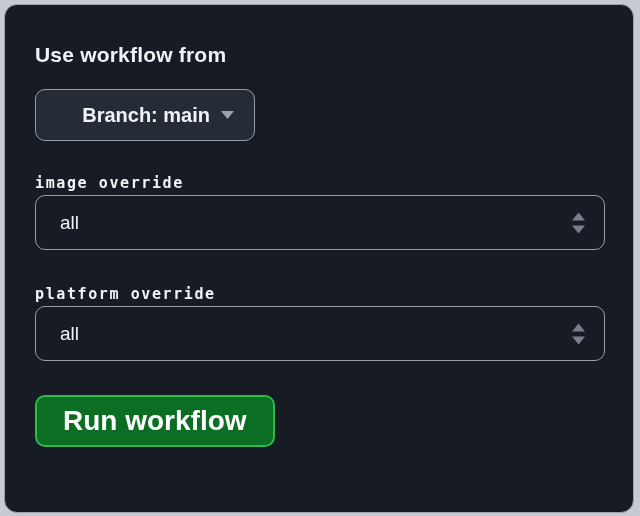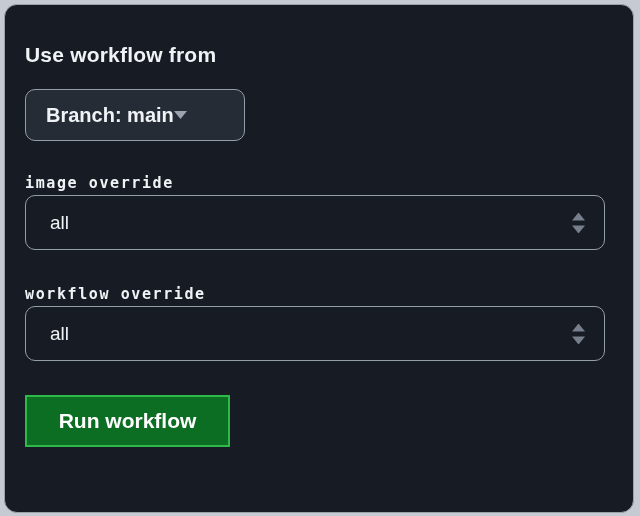--- a/index.html
+++ b/index.html
@@ -25,34 +25,35 @@
     width: 640px; height: 516px;
     background: var(--page-background);
   }
   .panel {
     position: absolute;
     left: 4px; top: 4px;
     width: 630px; height: 509px;
     background: var(--panel-background);
     border: 1.5px solid var(--panel-border);
     border-radius: 13px;
-    padding: 38px 28px 0 20px;
+    padding: 38px 28px 0 30px;
   }
   .section-label {
     color: var(--text-primary);
     font-size: 21px;
     font-weight: 700;
     line-height: 24px;
     letter-spacing: 0.2px;
     margin-bottom: 22px;
   }
   .branch-btn {
     display: inline-flex;
     align-items: center;
-    justify-content: flex-start;
+    justify-content: flex-end;
+    gap: 11px;
     min-width: 220px;
     height: 52px;
     padding: 0 20px;
     background: var(--control-background);
     border: 1px solid var(--control-border);
     border-radius: 10px;
     color: var(--text-primary);
     font-family: "Liberation Sans", sans-serif;
     font-size: 20px;
     font-weight: 700;
@@ -106,24 +107,24 @@
   .run-btn {
     display: inline-flex;
     align-items: center;
     justify-content: center;
     min-width: 205px;
     height: 52px;
     margin-top: 34px;
     padding: 0 26px;
     background: var(--button-green);
     border: 2px solid var(--button-green-border);
-    border-radius: 0;
+    border-radius: 10px;
     color: #ffffff;
     font-family: "Liberation Sans", sans-serif;
-    font-size: 21px;
+    font-size: 28px;
     font-weight: 700;
     cursor: pointer;
   }
 </style>
 </head>
 <body>
 
 <div class="page">
   <div class="panel">
 
@@ -141,21 +142,21 @@
     <div class="select-wrap">
       <select class="gh-select">
         <option>all</option>
       </select>
       <svg class="select-caret" viewBox="0 0 15 21">
         <path d="M7.5 0 L14 8 L1 8 Z" fill="#767f8b"></path>
         <path d="M7.5 21 L1 13 L14 13 Z" fill="#767f8b"></path>
       </svg>
     </div>
 
-    <div class="field-label second">workflow override</div>
+    <div class="field-label second">platform override</div>
 
     <div class="select-wrap">
       <select class="gh-select">
         <option>all</option>
       </select>
       <svg class="select-caret" viewBox="0 0 15 21">
         <path d="M7.5 0 L14 8 L1 8 Z" fill="#767f8b"></path>
         <path d="M7.5 21 L1 13 L14 13 Z" fill="#767f8b"></path>
       </svg>
     </div>

